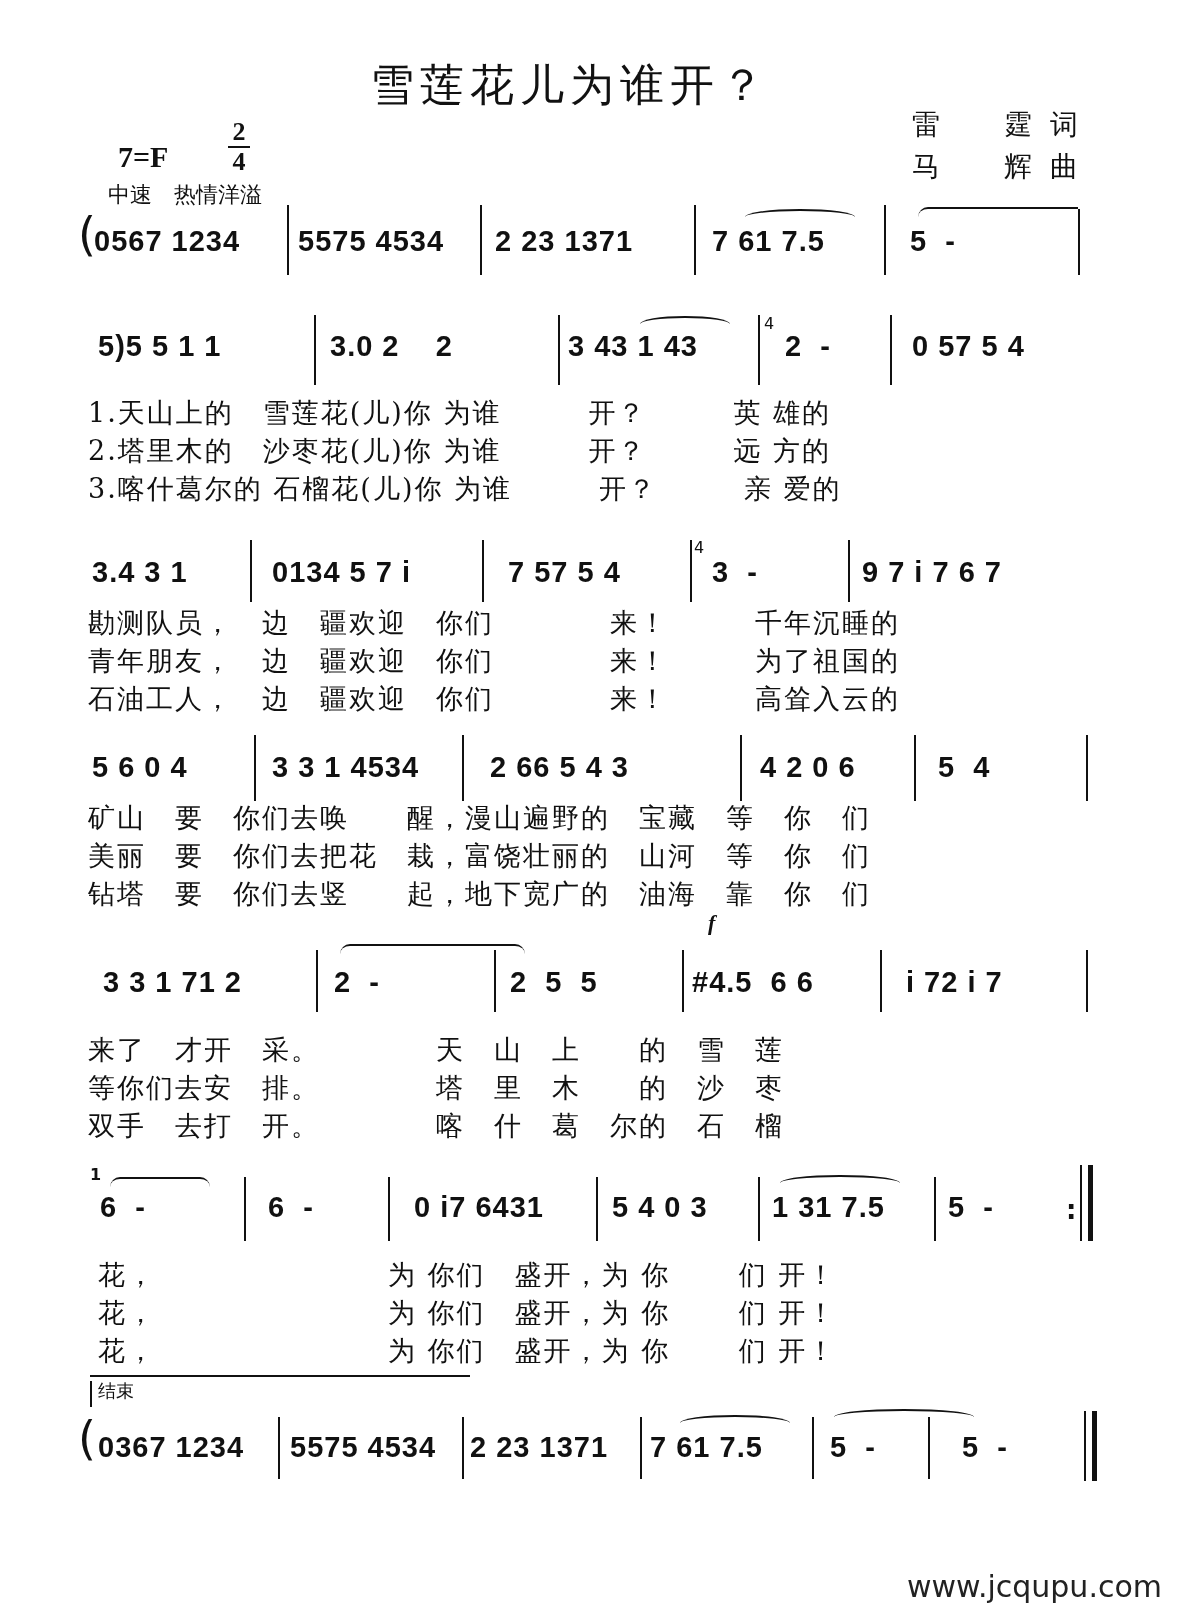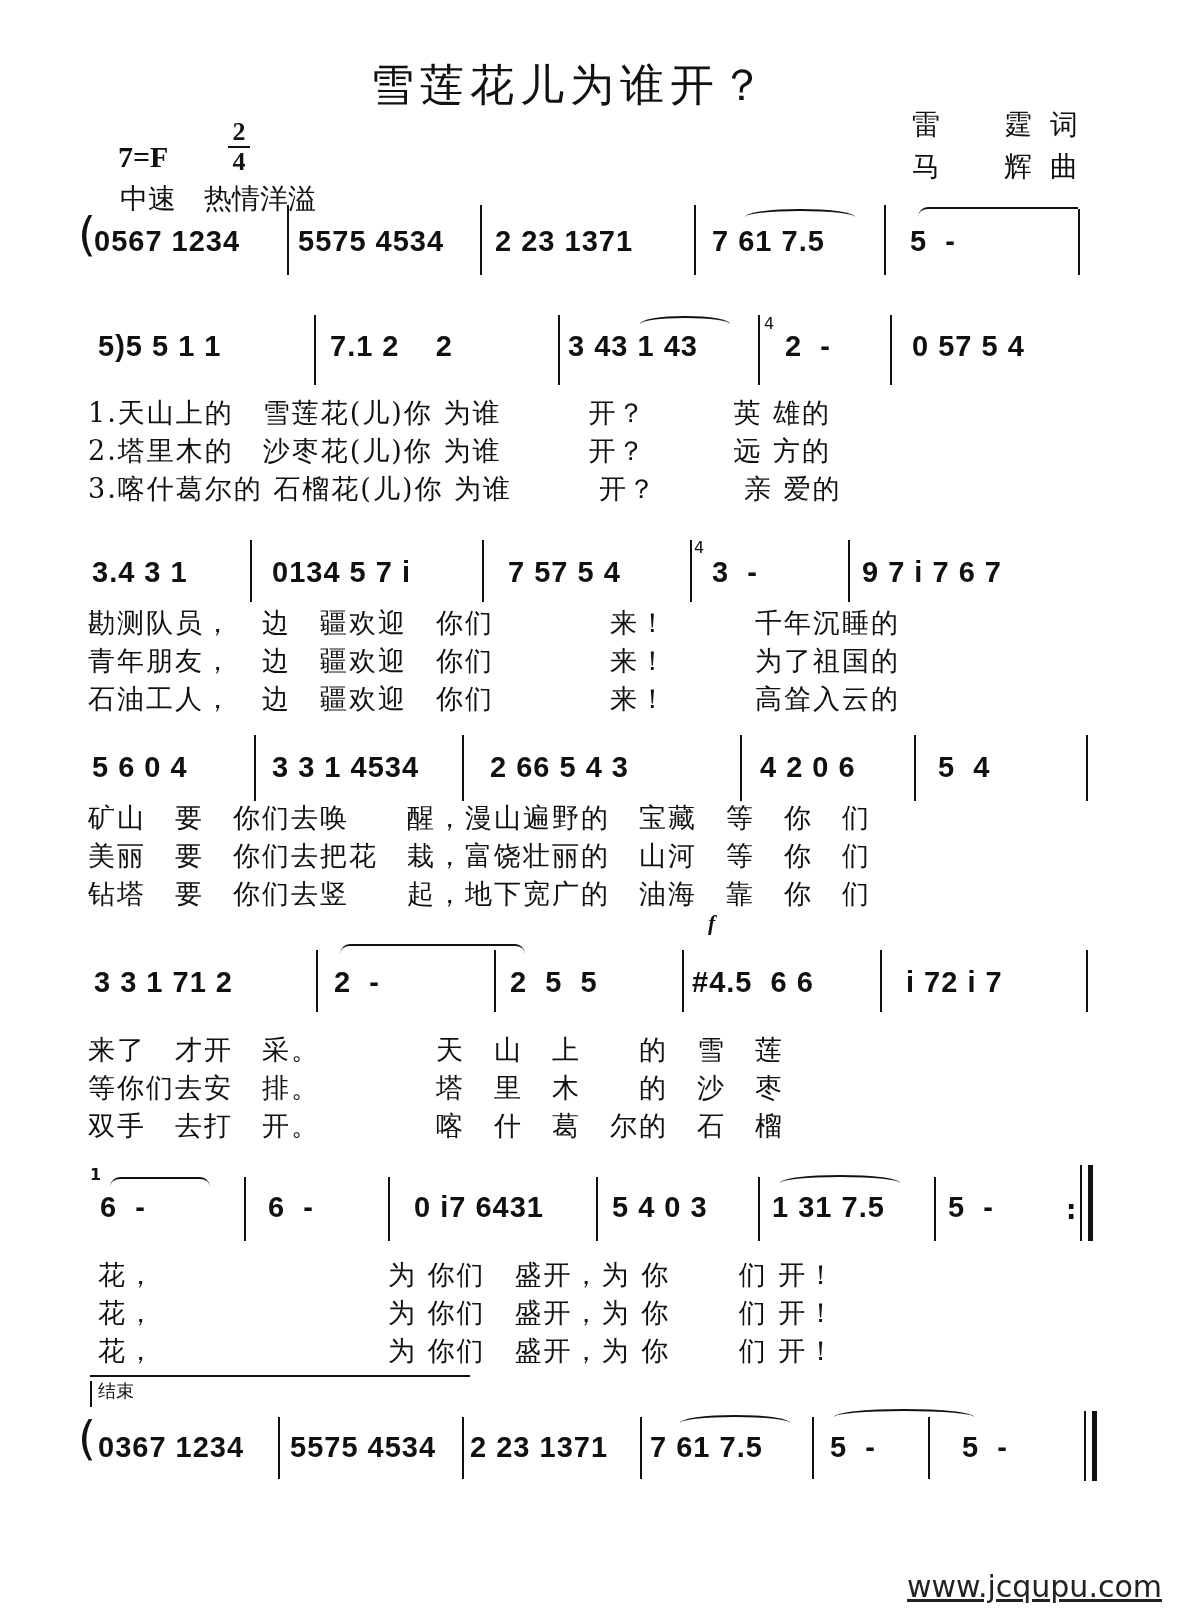--- a/index.html
+++ b/index.html
@@ -4,30 +4,30 @@
 <style>
   html, body { margin:0; padding:0; background:#fff; }
   body { width:1200px; height:1616px; position:relative; overflow:hidden;
          font-family:"DejaVu Sans", sans-serif; color:#111; }
   .abs { position:absolute; }
   .title { left:370px; top:48px; font-size:44px; letter-spacing:6px; font-family:"DejaVu Serif", serif;margin-top:8px; }
   .key { left:118px; top:140px; font-size:30px; font-weight:bold; font-family:"Liberation Serif", serif; }
   .frac { left:228px; top:118px; font-size:26px; font-weight:bold; text-align:center; line-height:28px; font-family:"Liberation Serif", serif; }
   .frac span { display:block; }
   .frac .bar { border-top:2px solid #111; width:22px; margin:0 auto; }
-  .tempo { left:120px; top:180px; font-size:28px; }
+  .tempo { left:108px; top:180px; font-size:22px; }
   .credit { left:912px; font-size:28px; letter-spacing:18px; }
   .line { position:absolute; left:0; width:1200px; }
   .notes { position:absolute; font-size:29px; font-weight:bold; font-family:"Liberation Sans Narrow","Liberation Sans", sans-serif; white-space:pre; letter-spacing:1px; }
   .barline { position:absolute; width:2px; background:#111; }
   .dbl { position:absolute; width:6px; border-left:2px solid #111; border-right:5px solid #111; }
   .lyr { position:absolute; font-size:27px; white-space:pre; letter-spacing:2px; font-family:"DejaVu Serif", serif; }
   .paren { position:absolute; font-size:46px; font-weight:normal; }
   .small { position:absolute; font-size:16px; }
-  .watermark { right:38px; bottom:12px; font-size:30px; color:#222;text-decoration:underline; }
+  .watermark { right:38px; bottom:12px; font-size:30px; color:#222; }
   .ending { position:absolute; font-size:18px; }
   .slur { position:absolute; border-top:2px solid #111; border-radius:50% 50% 0 0; height:14px; }
 </style>
 </head>
 <body>
 
 <div class="abs title">雪莲花儿为谁开？</div>
 <div class="abs key">7=F</div>
 <div class="abs frac">
   <span>2</span>
@@ -50,21 +50,21 @@
   <div class="slur" style="left:745px;top:4px;width:110px"></div>
   <div class="barline" style="left:884px;top:0;height:70px"></div>
   <span class="notes" style="left:910px;top:20px">5  -</span>
   <div class="slur" style="left:918px;top:2px;width:160px;border-radius:10px 0 0 0"></div>
   <div class="barline" style="left:1078px;top:4px;height:66px"></div>
 </div>
 
 <div class="line" style="top:320px">
   <span class="notes" style="left:98px;top:10px">5)5 5 1 1</span>
   <div class="barline" style="left:314px;top:-5px;height:70px"></div>
-  <span class="notes" style="left:330px;top:10px">7.1 2    2</span>
+  <span class="notes" style="left:330px;top:10px">3.0 2    2</span>
   <div class="barline" style="left:558px;top:-5px;height:70px"></div>
   <span class="notes" style="left:568px;top:10px">3 43 1 43</span>
   <div class="slur" style="left:640px;top:-4px;width:90px"></div>
   <div class="barline" style="left:758px;top:-5px;height:70px"></div>
   <span class="small" style="left:764px;top:-6px">4</span>
   <span class="notes" style="left:785px;top:10px">2  -</span>
   <div class="barline" style="left:890px;top:-5px;height:70px"></div>
   <span class="notes" style="left:912px;top:10px">0 57 5 4</span>
   <div class="lyr" style="left:88px;top:75px">1.天山上的　雪莲花(儿)你 为谁　　　开？　　　英 雄的</div>
   <div class="lyr" style="left:88px;top:113px">2.塔里木的　沙枣花(儿)你 为谁　　　开？　　　远 方的</div>
@@ -97,21 +97,21 @@
   <span class="notes" style="left:760px;top:6px">4 2 0 6</span>
   <div class="barline" style="left:914px;top:-10px;height:66px"></div>
   <span class="notes" style="left:938px;top:6px">5  4</span>
   <div class="barline" style="left:1086px;top:-10px;height:66px"></div>
   <div class="lyr" style="left:88px;top:55px">矿山　要　你们去唤　　醒，漫山遍野的　宝藏　等　你　们</div>
   <div class="lyr" style="left:88px;top:93px">美丽　要　你们去把花　栽，富饶壮丽的　山河　等　你　们</div>
   <div class="lyr" style="left:88px;top:131px">钻塔　要　你们去竖　　起，地下宽广的　油海　靠　你　们</div>
 </div>
 
 <div class="line" style="top:960px">
-  <span class="notes" style="left:94px;top:6px">3 3 1 71 2</span>
+  <span class="notes" style="left:103px;top:6px">3 3 1 71 2</span>
   <div class="barline" style="left:316px;top:-10px;height:62px"></div>
   <span class="notes" style="left:334px;top:6px">2  -</span>
   <div class="slur" style="left:340px;top:-16px;width:185px;border-radius:10px 10px 0 0"></div>
   <div class="barline" style="left:494px;top:-10px;height:62px"></div>
   <span class="notes" style="left:510px;top:6px">2  5  5</span>
   <div class="barline" style="left:682px;top:-10px;height:62px"></div>
   <span class="small" style="left:708px;top:-50px;font-style:italic;font-weight:bold;font-size:22px;font-family:'Liberation Serif',serif">f</span>
   <span class="notes" style="left:692px;top:6px">#4.5  6 6</span>
   <div class="barline" style="left:880px;top:-10px;height:62px"></div>
   <span class="notes" style="left:906px;top:6px">i 72 i 7</span>

